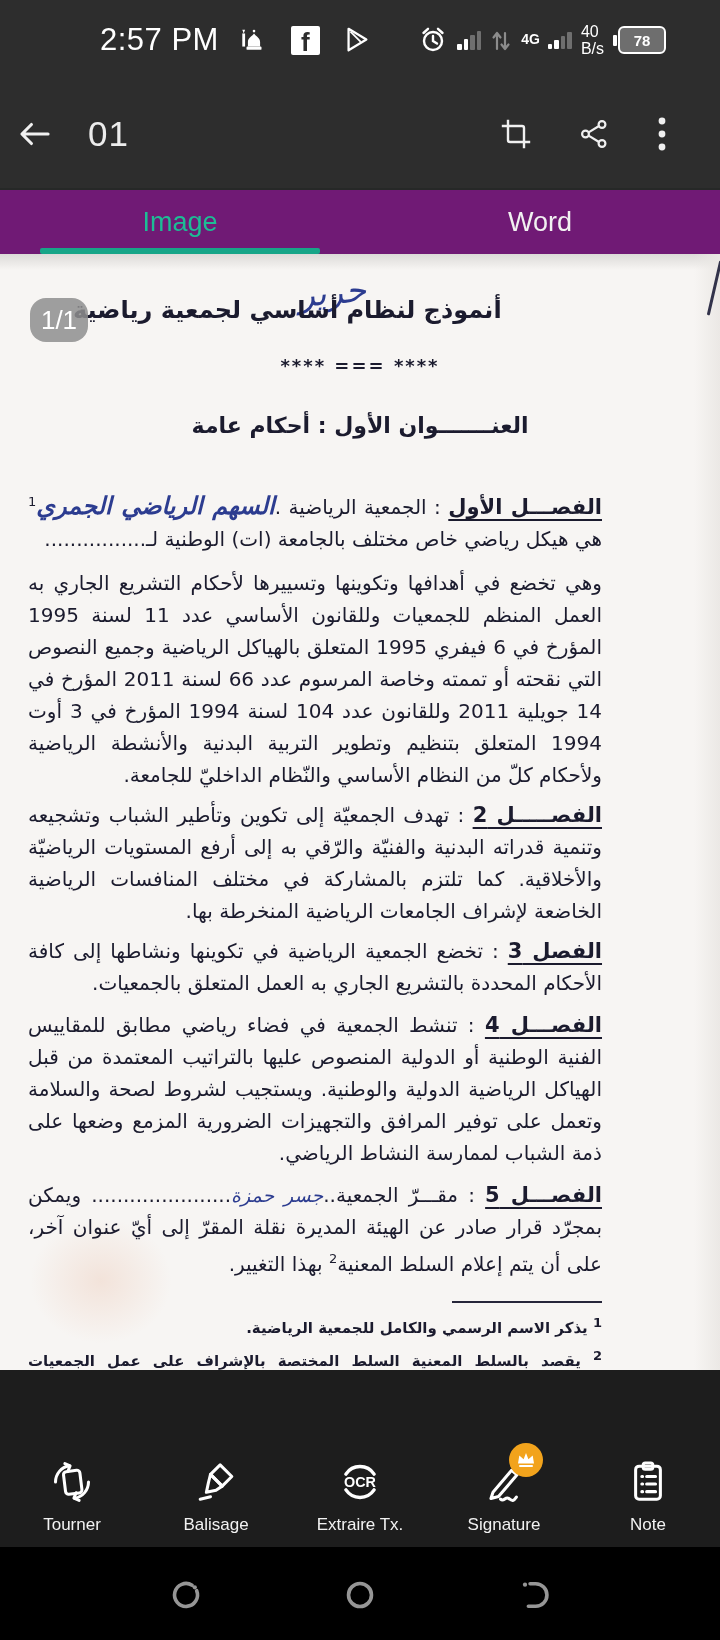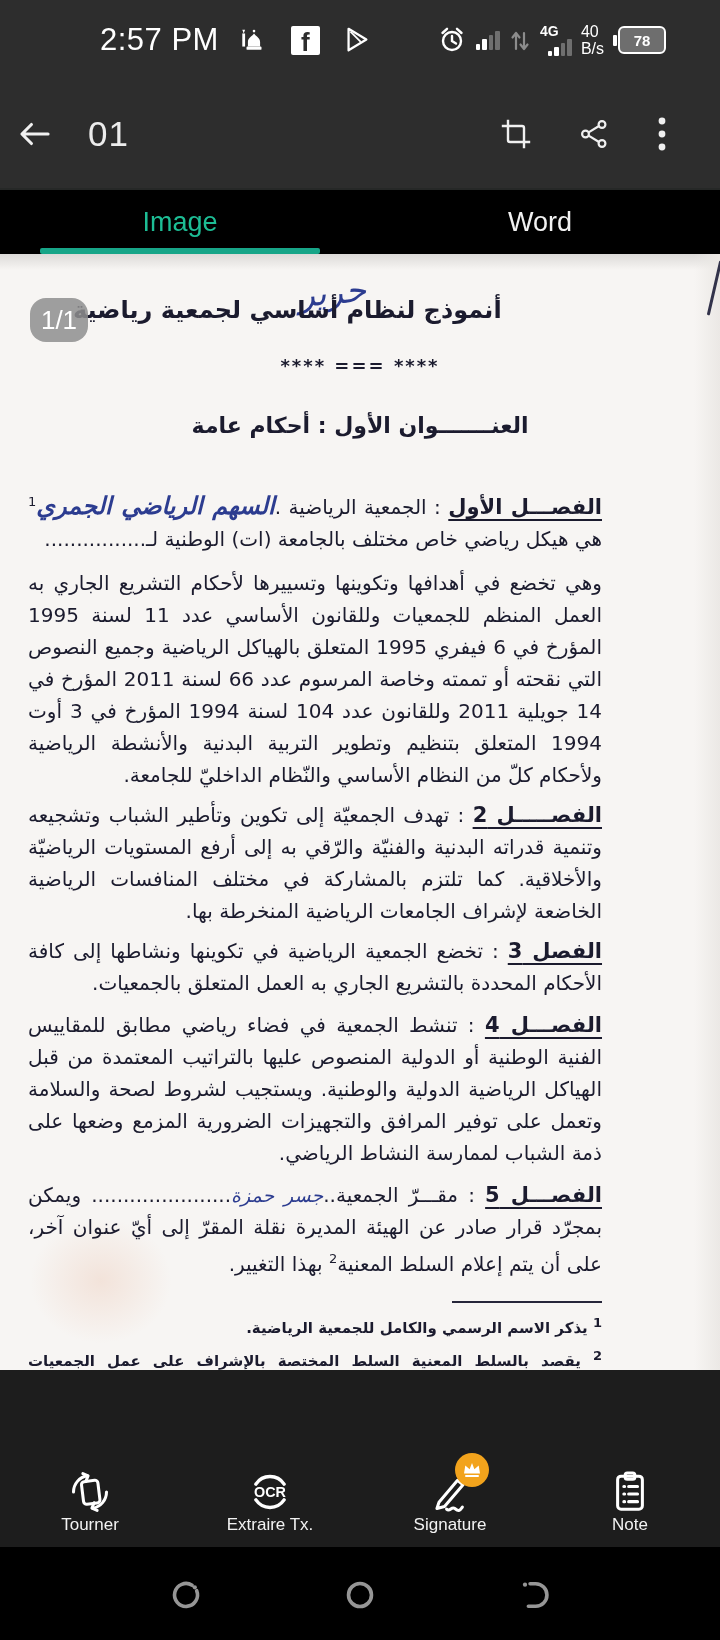--- a/index.html
+++ b/index.html
@@ -9,37 +9,37 @@
   .statusbar{height:80px;background:#2d2d2d;display:flex;align-items:center;
              padding:0 54px 0 100px;box-sizing:border-box;color:#fff;}
   .sb-time{font-size:31px;font-weight:normal;letter-spacing:.5px;}
   .sb-left-icons{display:flex;align-items:center;gap:22px;margin-left:20px;}
   .fb-icon{width:29px;height:29px;background:#fff;border-radius:2px;display:flex;
            align-items:flex-end;justify-content:center;}
   .fb-icon span{color:#2d2d2d;font-weight:bold;font-size:26px;line-height:26px;}
   .sb-right{margin-left:auto;display:flex;align-items:center;gap:9px;}
   .bars{display:flex;align-items:flex-end;gap:2px;}
   .bars i{display:block;width:4.5px;border-radius:1px;}
-  .net4g{display:flex;flex-direction:column;align-items:flex-start;line-height:1;}
+  .net4g{display:flex;flex-direction:row;align-items:flex-start;line-height:1;}
   .net4g .nt{font-size:14px;font-weight:bold;margin-bottom:1px;}
   .net4g .bars{margin-left:8px;}
   .speed{font-size:16px;line-height:17px;text-align:left;}
   .battery{display:flex;align-items:center;}
   .bat-nub{width:4px;height:11px;background:#fff;border-radius:1px;margin-right:1px;}
   .bat-body{width:44px;height:24px;border:2.5px solid #fff;border-radius:6px;
             background:#6e6e6e;display:flex;align-items:center;justify-content:center;
             font-size:15px;font-weight:bold;}
   
   .header{height:108px;background:#2d2d2d;display:flex;align-items:center;
           padding:0 52px 0 16px;box-sizing:border-box;}
   .doc-name{margin-left:34px;color:#ececec;font-size:35px;letter-spacing:1px;}
   .doc-name .dash{height:0;border-bottom:3.5px dashed #d8d8d8;margin-top:3px;width:48px;}
   .hdr-actions{margin-left:auto;display:flex;align-items:center;gap:46px;}
   
-  .tabs{height:64px;background:#000000;display:flex;border-top:2px solid #262827;justify-content:flex-end;}
+  .tabs{height:64px;background:#701a75;display:flex;border-top:2px solid #262827;justify-content:flex-end;}
   .tab{flex:1;position:relative;display:flex;align-items:center;justify-content:center;
        font-size:27px;color:#f1f1f1;}
   .tab.active{color:#1dbd95;}
   .tab .tabline{position:absolute;left:40px;right:40px;bottom:0;height:6px;
                 background:#17a588;border-radius:2px;}
   
   .docview{position:relative;height:1116px;overflow:hidden;color:#1b1b2e;
     background:
       radial-gradient(closest-side at 14% 92%, rgba(232,185,160,.30), rgba(232,185,160,0) 70%),
       linear-gradient(to left, #ebe8e5 0, rgba(235,232,229,0) 26px),
@@ -67,21 +67,21 @@
   .hw{color:#2c3c90;font-style:italic;font-weight:bold;font-size:24px;}
   .hw-small{color:#2c3c90;font-style:italic;font-size:19px;}
   sup{font-size:13px;}
   .fnline{margin-top:22px;width:150px;border-top:2px solid #26263a;margin-left:auto;margin-right:0;
           direction:ltr;}
   .footnotes{margin-top:8px;font-size:15px;line-height:24px;font-weight:bold;}
   .footnotes p{margin:0 0 4px 0;}
   
   .toolbar{height:177px;background:#1d1d1d;display:flex;align-items:flex-end;
            padding-bottom:12px;box-sizing:border-box;}
-  .tool{flex:1;display:flex;flex-direction:column;align-items:center;gap:0;color:#f2f2f2;}
+  .tool{flex:1;display:flex;flex-direction:column;align-items:center;gap:10px;color:#f2f2f2;}
   .tool .lbl{font-size:17px;}
   .icon-wrap{position:relative;width:46px;height:46px;display:flex;align-items:center;
              justify-content:center;}
   .crown-badge{position:absolute;top:-16px;right:-16px;width:34px;height:34px;border-radius:50%;
                background:#f2a31c;display:flex;align-items:center;justify-content:center;}
   
   .navbar{height:95px;background:#000;display:flex;align-items:center;justify-content:center;
           gap:138px;}
   svg{display:block;}
 </style>
@@ -250,20 +250,30 @@
           <path d="M4 16 A 12 12 0 0 1 14 4.2"></path>
           <path d="M10.8 2.6 L14.6 4.3 L13 8.2"></path>
           <path d="M28 16 A 12 12 0 0 1 18 27.8"></path>
           <path d="M21.2 29.4 L17.4 27.7 L19 23.8"></path>
         </svg>
       </span>
       <span class="lbl">Tourner</span>
     </div>
     <div class="tool">
       <span class="icon-wrap">
+        <svg width="44" height="44" viewBox="0 0 32 32" fill="none" stroke="#fff" stroke-width="2.2" stroke-linecap="round" stroke-linejoin="round">
+          <path d="M19 3.5 l8.5 8.5 -7 7 -8.5 -8.5 z"></path>
+          <path d="M12 10.5 l8.5 8.5 -4.5 3 -7 1.5 1.5 -7 z"></path>
+          <path d="M4.5 28.5 l7.5 -1.8"></path>
+        </svg>
+      </span>
+      <span class="lbl">Balisage</span>
+    </div>
+    <div class="tool">
+      <span class="icon-wrap">
         <svg width="46" height="46" viewBox="0 0 32 32">
           <g fill="none" stroke="#fff" stroke-width="2.4" stroke-linecap="round">
             <path d="M6.2 10.5 A 11.8 11.8 0 0 1 25.8 10.5"></path>
             <path d="M6.2 21.5 A 11.8 11.8 0 0 0 25.8 21.5"></path>
           </g>
           <text x="16" y="19.8" text-anchor="middle" font-size="10" font-weight="bold" fill="#fff" font-family="Liberation Sans, sans-serif">OCR</text>
         </svg>
       </span>
       <span class="lbl">Extraire Tx.</span>
     </div>

